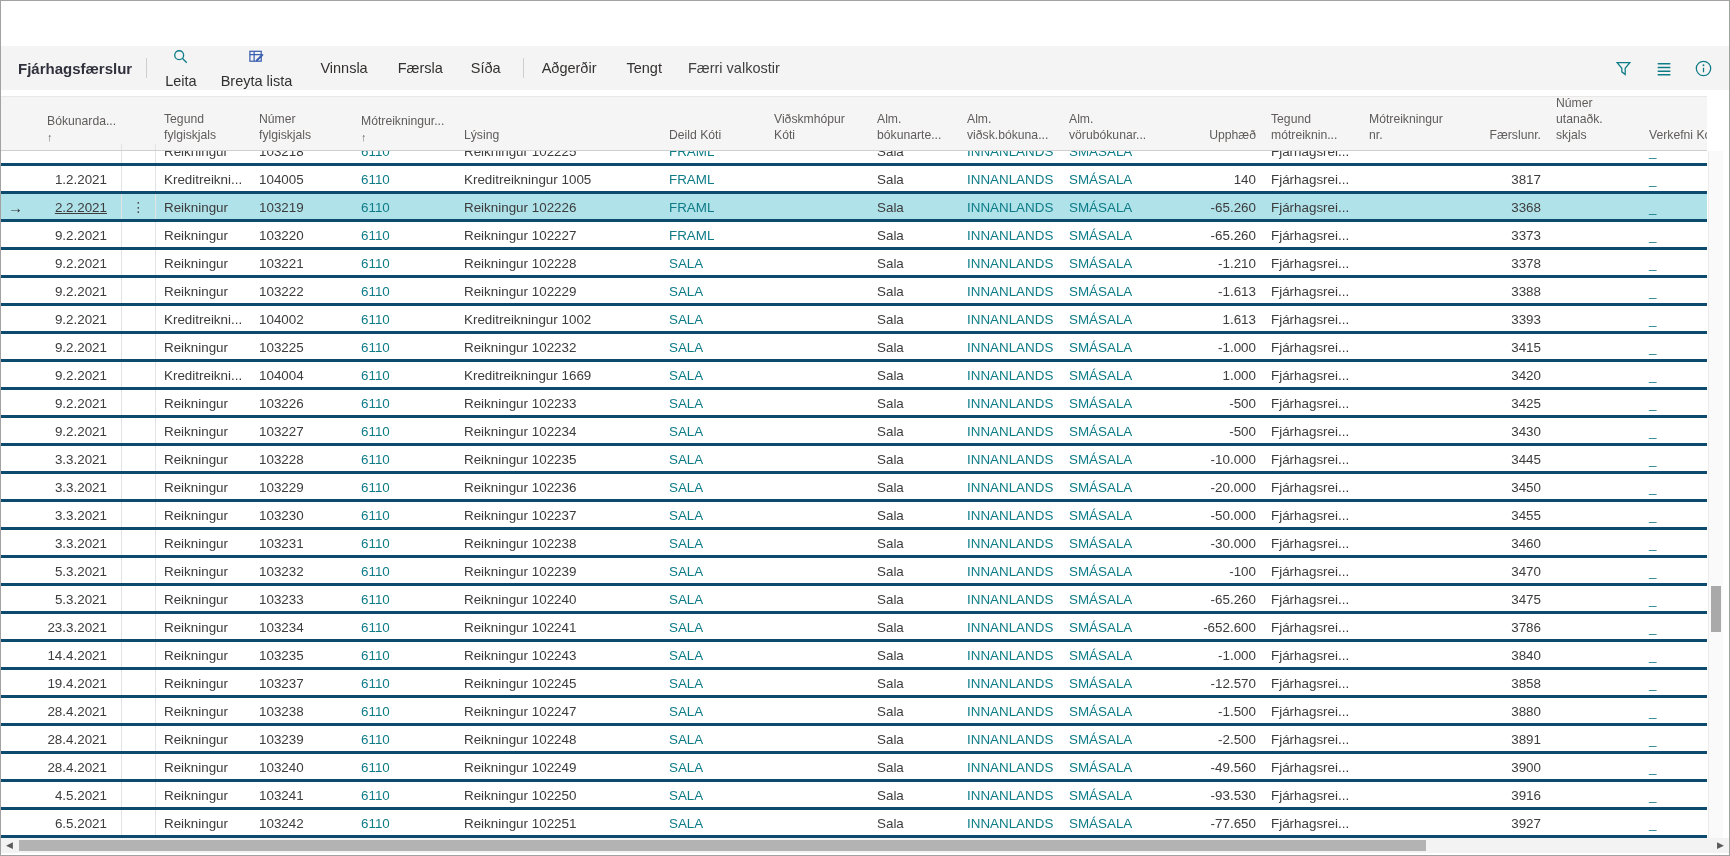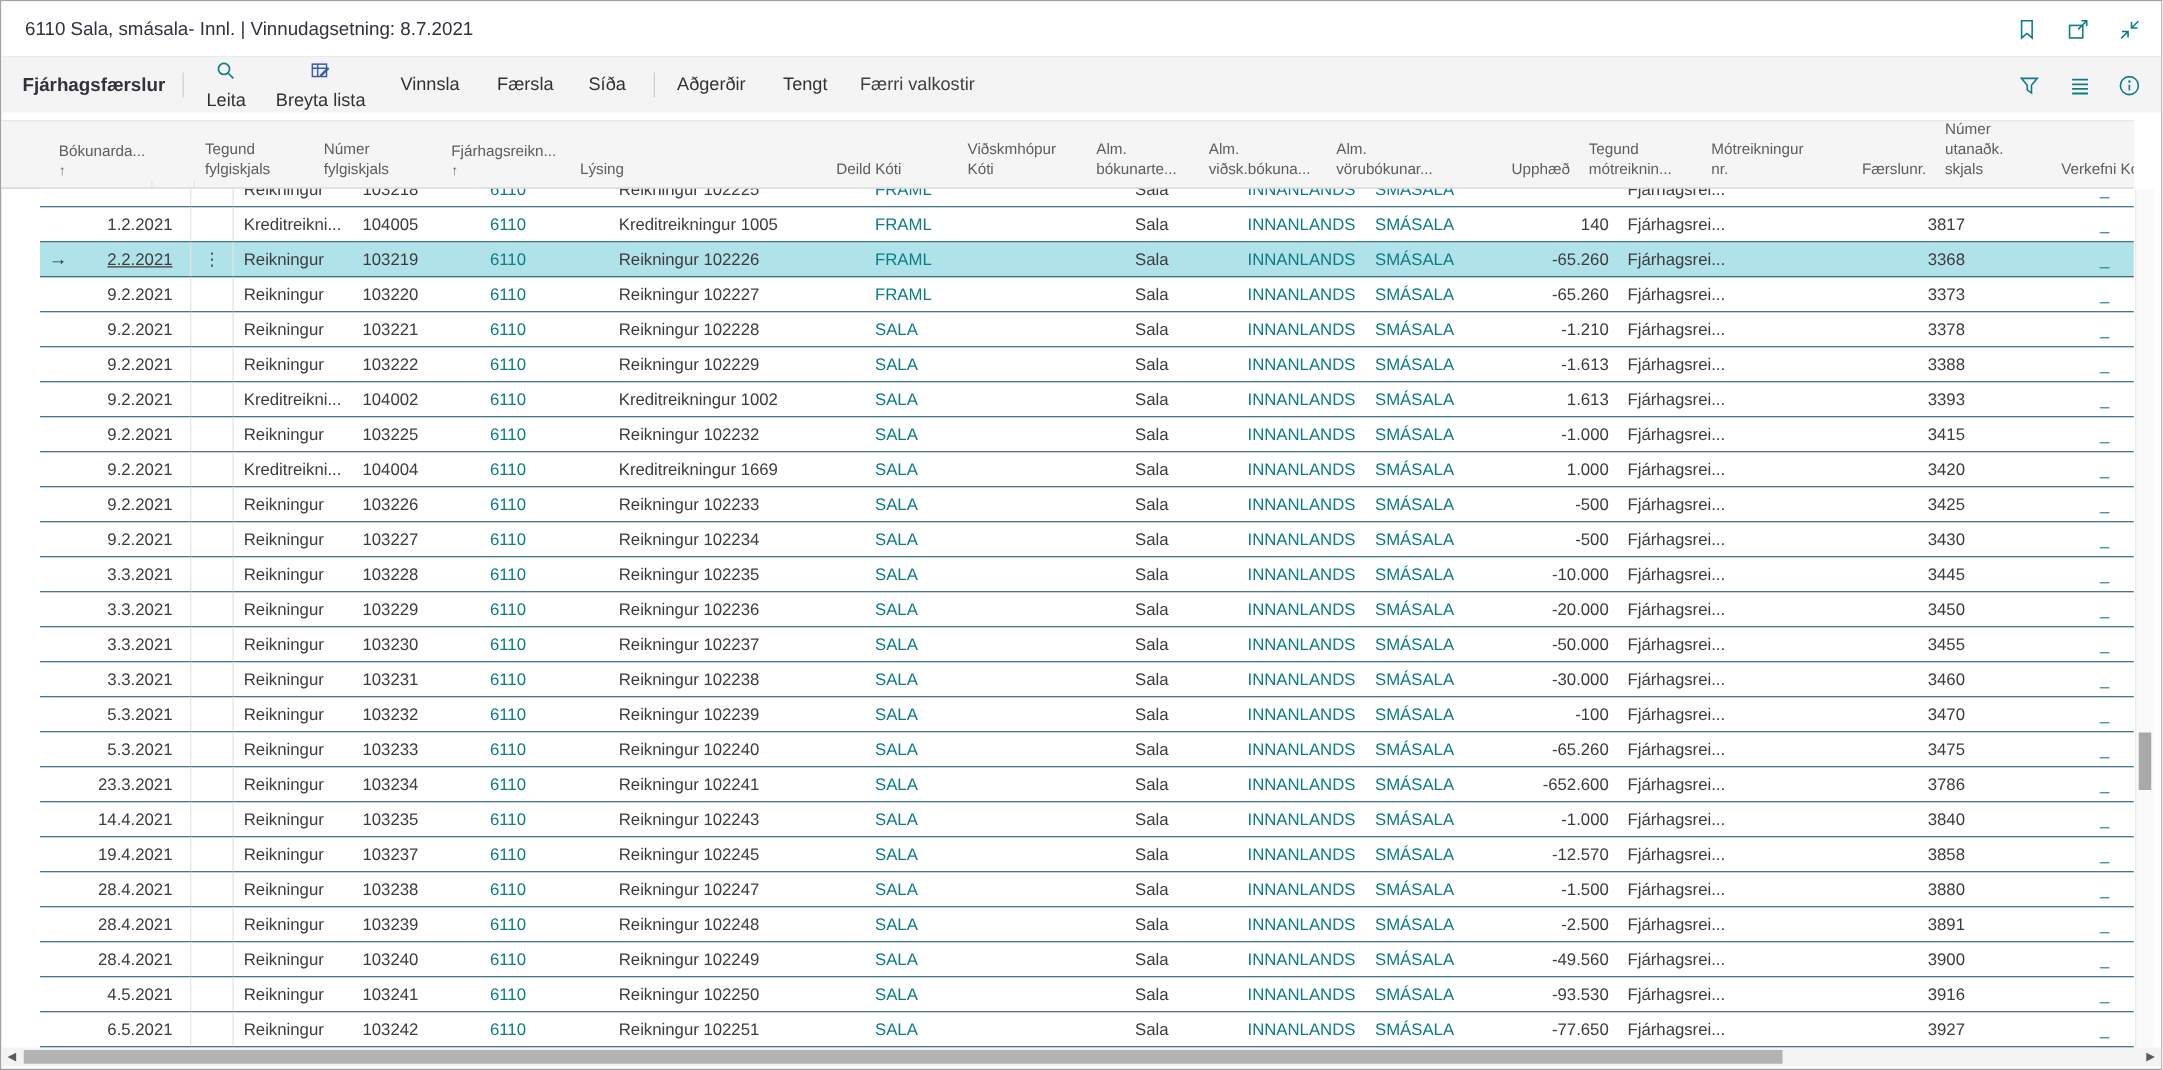--- a/index.html
+++ b/index.html
@@ -30,22 +30,22 @@
                display:grid;grid-template-columns:var(--cols);align-items:end;}
   .window{--cols:30px 90px 35px 95px 102px 103px 205px 105px 103px 90px 102px 100px 102px 98px 120px 67px 93px 66px;}
   .hcell{font-size:12.2px;color:#5f5d5b;line-height:1.3;padding:0 8px 6px 8px;overflow:hidden;white-space:nowrap;cursor:pointer;}
   .hcell span{display:block;}
   .hcell .sort{font-size:11px;color:#6b6b6b;}
   .hcell.right{text-align:right;}
   .hcell.col-date{padding-left:16px;text-align:left;}
   .hcell.col-amount,.hcell.col-faerslunr{padding-right:7px;}
 
   .grid-body{position:absolute;top:150px;left:0;width:1706px;}
-  .row{display:grid;grid-template-columns:var(--cols);height:28px;line-height:27px;border-bottom:1px solid #0c4a6e;
-       font-size:13.4px;color:#3c3c3c;background:#fff;box-sizing:border-box;overflow:hidden;margin-left:31px;}
+  .row{display:grid;grid-template-columns:var(--cols);height:28px;line-height:27px;border-bottom:3px solid #0c4a6e;
+       font-size:13.4px;color:#3c3c3c;background:#fff;box-sizing:border-box;overflow:hidden;}
   .row.selected{background:#b0e2ea;}
   .row.partial{height:15px;}
   .row.partial .cell{margin-top:-13px;}
   .cell{padding:0 8px;white-space:nowrap;overflow:hidden;box-sizing:border-box;height:28px;}
   .cell.right{text-align:right;}
   .col-date{padding-right:14px;text-align:right;}
   .col-amount{padding-right:7px;text-align:right;}
   .col-faerslunr{padding-right:7px;text-align:right;}
   .col-menu{border-left:1px solid #e3e3e3;border-right:1px solid #e3e3e3;text-align:center;color:#4f4f4f;font-size:14px;}
   .col-gutter{padding:0 0 0 7px;color:#2e2e2e;font-size:15px;}
@@ -60,42 +60,20 @@
   .harrow.left{left:0;} .harrow.right{right:0;}
   .hthumb{position:absolute;left:18px;top:2px;width:1407px;height:11px;background:#b3b3b3;cursor:pointer;}
 
   svg{display:block;}
 </style>
 </head>
 <body>
 
 <div class="window">
 
-  <div class="titlebar">
-    <span class="title">6110 Sala, smásala- Innl. | Vinnudagsetning: 8.7.2021</span>
-    <div class="tb-icons">
-      <button class="icon-btn" title="">
-        <svg width="19" height="19" viewBox="0 0 18 18" fill="none" stroke="#0e7c87" stroke-width="1.2">
-          <path d="M5 2.5 h8 v13 l-4 -3.4 -4 3.4 z"></path>
-        </svg>
-      </button>
-      <button class="icon-btn">
-        <svg width="19" height="19" viewBox="0 0 18 18" fill="none" stroke="#0e7c87" stroke-width="1.2">
-          <rect x="2.5" y="6" width="10" height="9.5"></rect>
-          <path d="M9 9 L15.5 2.5 M11.5 2.5 h4 v4"></path>
-        </svg>
-      </button>
-      <button class="icon-btn">
-        <svg width="19" height="19" viewBox="0 0 18 18" fill="none" stroke="#0e7c87" stroke-width="1.2">
-          <path d="M15.8 2.8 L11 7.6 M10.6 3.4 V8 H15.2"></path>
-          <path d="M2.8 15.8 L7.6 11 M3.4 10.6 H8 V15.2"></path>
-        </svg>
-      </button>
-    </div>
-  </div>
 
   <div class="commandbar">
     <span class="page-title">Fjárhagsfærslur</span>
     <span class="vdiv"></span>
 
     <button class="cb-item mr24">
       <span>
         <svg width="17" height="17" viewBox="0 0 18 18" fill="none" stroke="#0e7c87" stroke-width="1.4">
           <circle cx="7.6" cy="7.6" r="4.7"></circle>
             <path d="M11.2 11.2 L15.6 15.6"></path>
@@ -167,21 +145,21 @@
       <div class="hcell col-menu"></div>
       <div class="hcell col-doc_type">
         <span>Tegund</span>
         <span>fylgiskjals</span>
       </div>
       <div class="hcell col-doc_no">
         <span>Númer</span>
         <span>fylgiskjals</span>
       </div>
       <div class="hcell col-account">
-        <span>Fjárhagsreikn...</span>
+        <span>Mótreikningur...</span>
         <span class="sort">↑</span>
       </div>
       <div class="hcell col-description">
         <span>Lýsing</span>
       </div>
       <div class="hcell col-deild">
         <span>Deild Kóti</span>
       </div>
       <div class="hcell col-vidskm">
         <span>Viðskmhópur</span>

